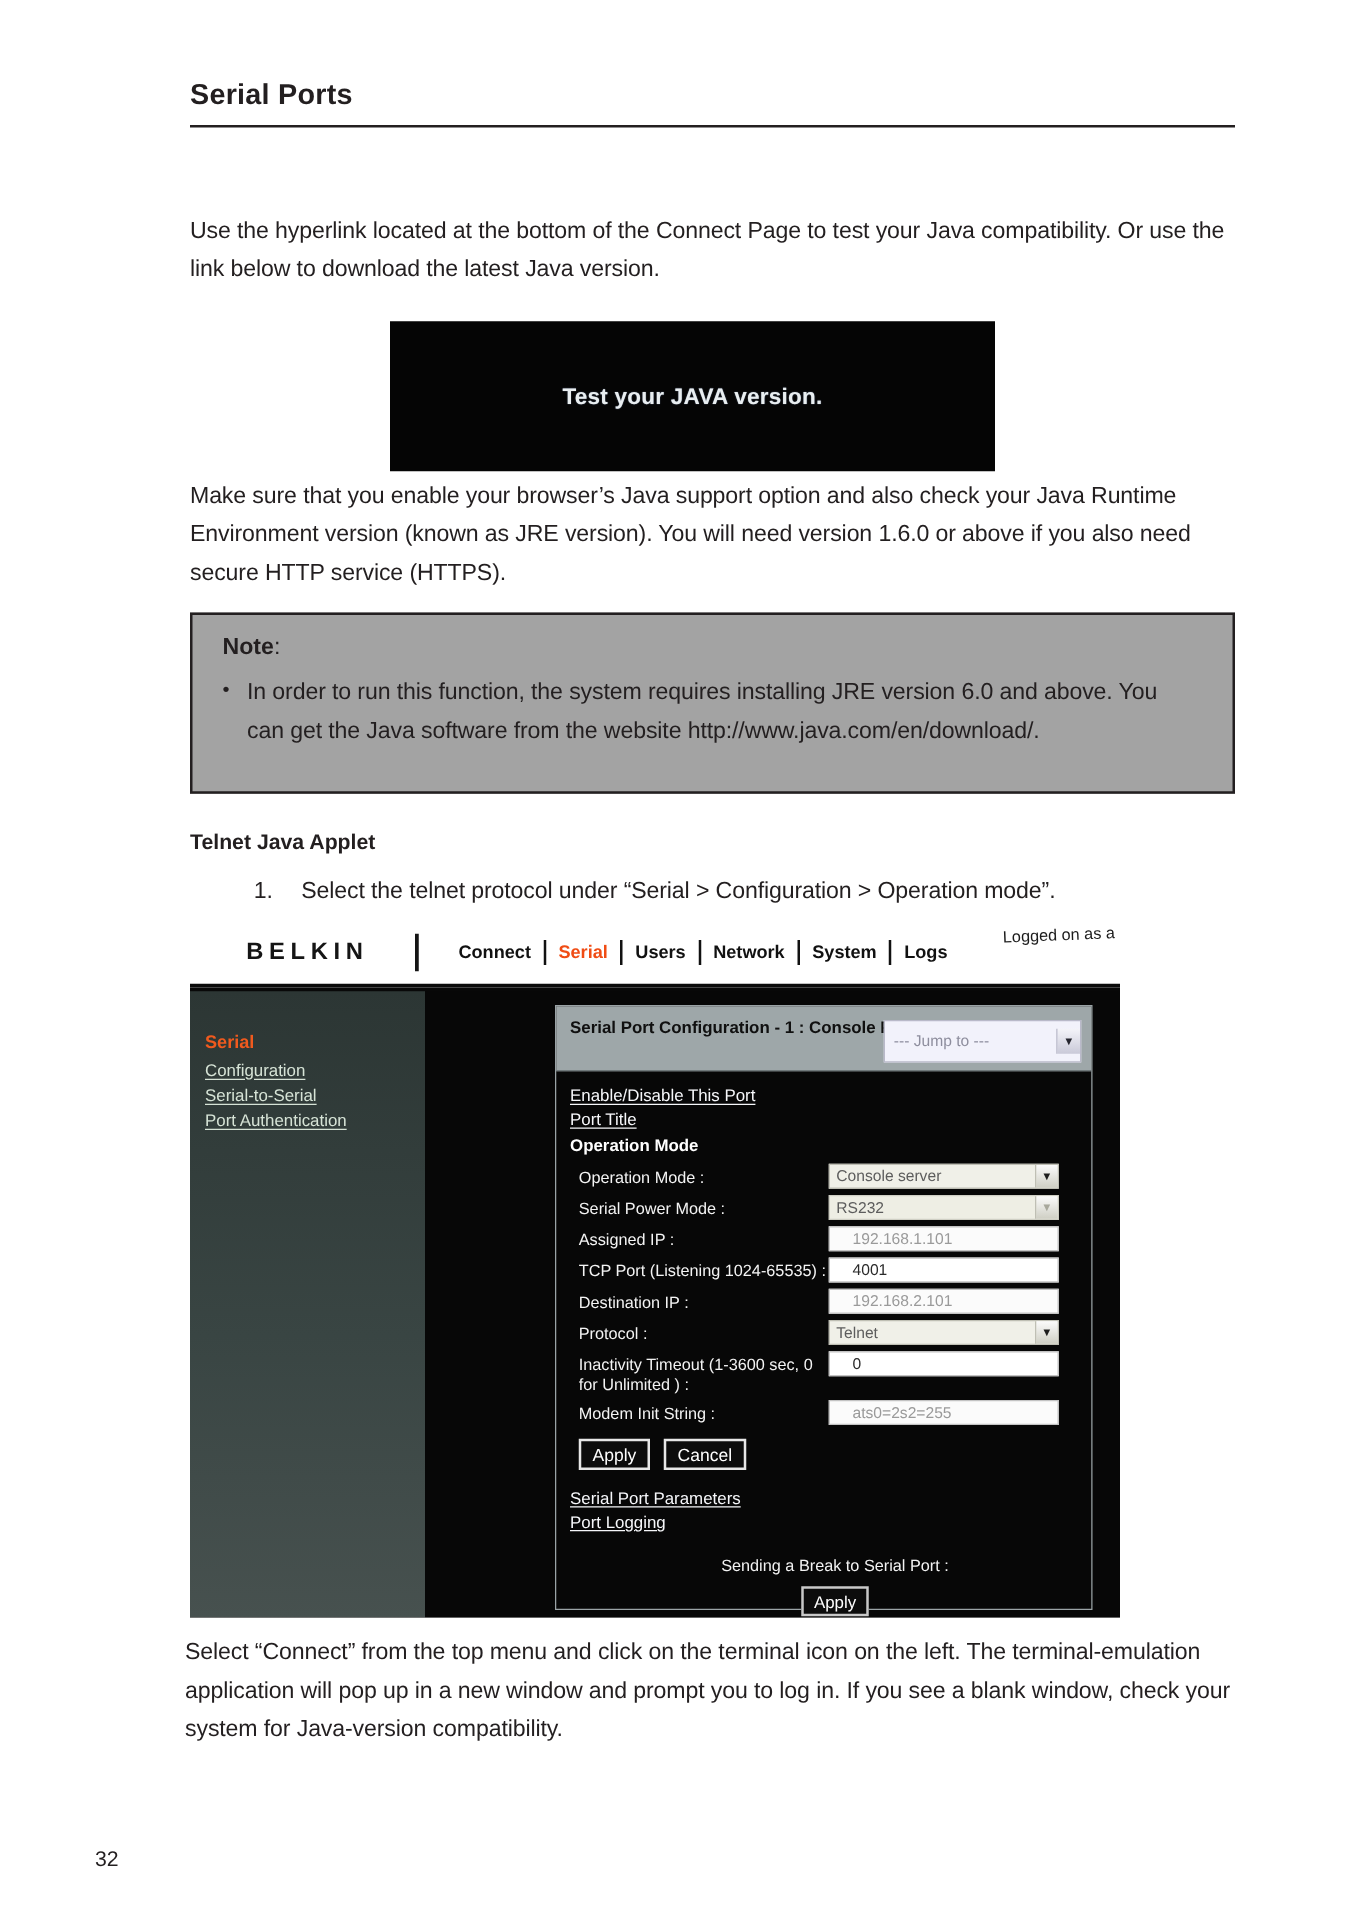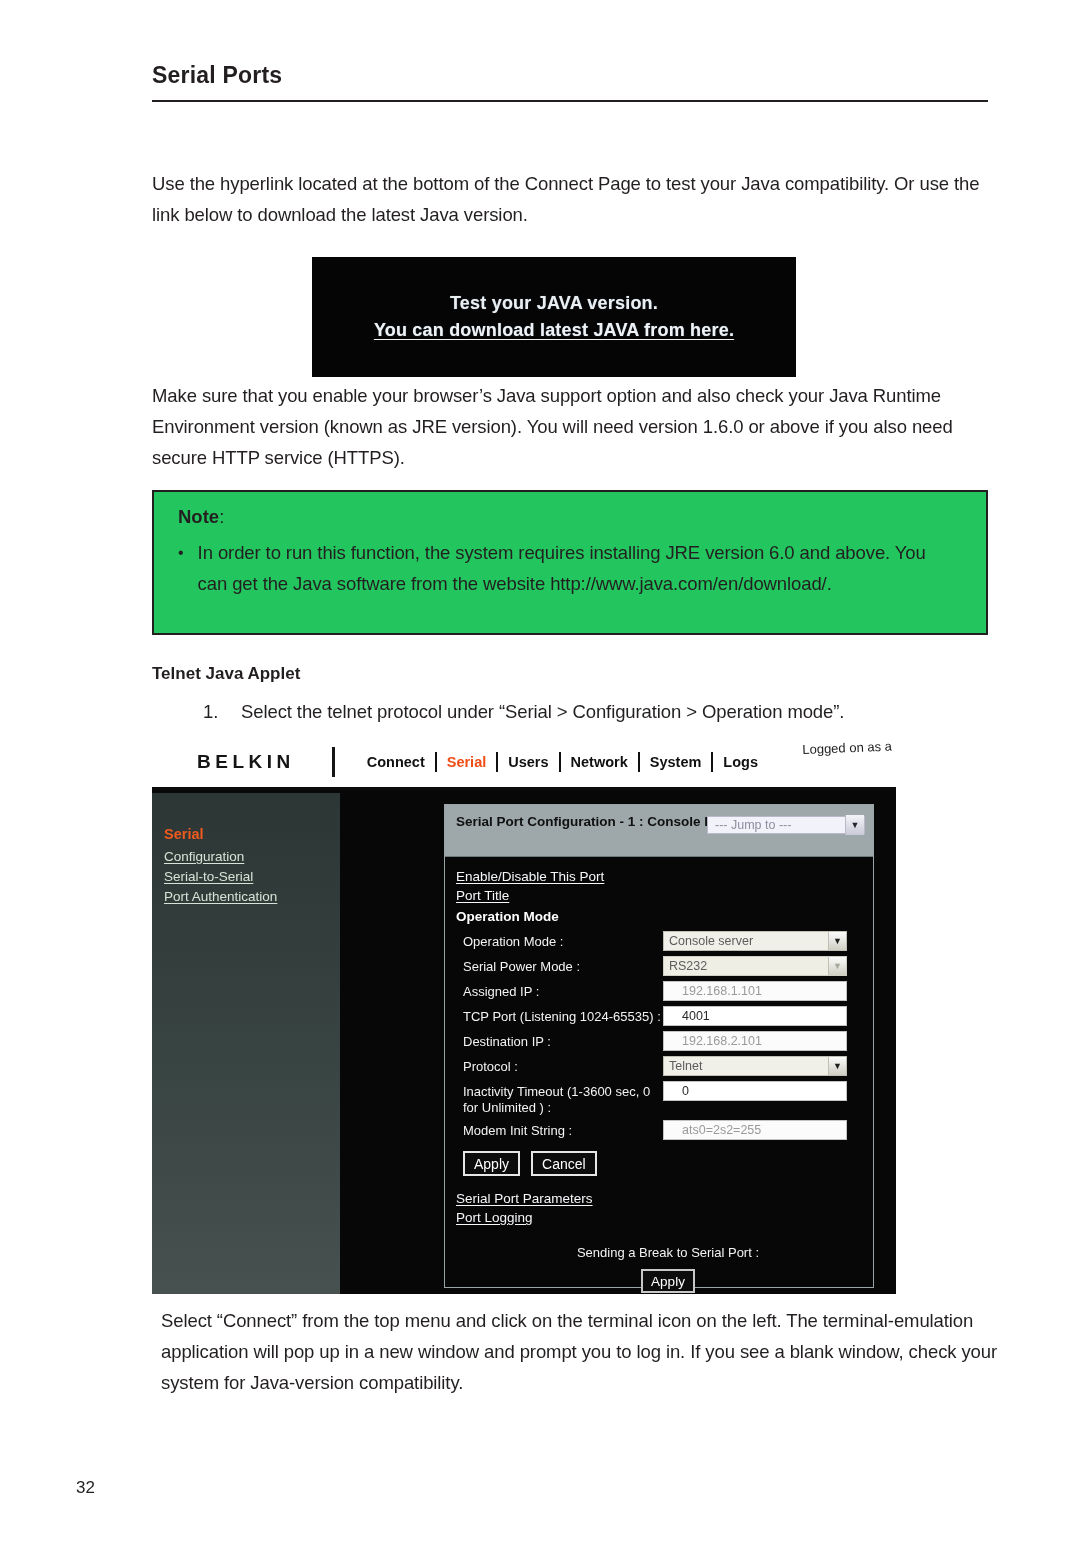--- a/index.html
+++ b/index.html
@@ -43,21 +43,21 @@
   
   .para {
     position: absolute;
     font-size: 18.5px;
     line-height: 31px;
     color: #231f20;
     letter-spacing: -0.1px;
   }
   .para-1 { left: 152px; top: 168px; width: 845px; }
   .para-2 { left: 152px; top: 380px; width: 845px; }
-  .para-3 { left: 161px; top: 1305px; width: 845px; }
+  .para-3 { left: 148px; top: 1305px; width: 845px; }
 
   
   .java-banner {
     position: absolute;
     left: 312px; top: 257px;
     width: 484px; height: 120px;
     background: #050505;
     display: flex;
     flex-direction: column;
     align-items: center;
@@ -80,21 +80,21 @@
     letter-spacing: .2px;
     text-shadow: 0 0 1px #6e7e99;
   }
 
   
   .note-box {
     position: absolute;
     left: 152px; top: 490px;
     width: 836px; height: 145px;
     border: 2px solid #231f20;
-    background: #22c55e;
+    background: #a3a3a3;
   }
   .note-label {
     position: absolute;
     left: 24px; top: 14px;
     font-size: 18.5px;
     font-weight: bold;
     color: #231f20;
   }
   .note-label .colon { font-weight: normal; }
   .note-bullet-row {
@@ -250,21 +250,21 @@
     left: 11px; top: 8px;
     width: 290px;
     font-size: 13.5px;
     font-weight: bold;
     line-height: 17px;
     color: #101010;
   }
   .shot-jumpto {
     position: absolute;
     left: 262px; top: 11px;
-    width: 158px; height: 18px;
+    width: 158px; height: 34px;
     background: #f2f2fb;
     border: 1px solid #b9b9c9;
     display: flex;
     align-items: center;
   }
   .shot-jumpto-value {
     flex: 1;
     font-size: 12.5px;
     color: #8e8e9e;
     padding-left: 7px;
@@ -413,21 +413,20 @@
 
 <div class="page-head">
   <div class="page-head-title">Serial Ports</div>
   <div class="page-head-rule"></div>
 </div>
 
 <div class="para para-1">Use the hyperlink located at the bottom of the Connect Page to test your Java compatibility. Or use the link below to download the latest Java version.</div>
 
 <div class="java-banner">
   <div class="java-banner-line">Test your JAVA version.</div>
-  <div class="java-banner-link">You can download latest JAVA from here.</div>
 </div>
 
 <div class="para para-2">Make sure that you enable your browser’s Java support option and also check your Java Runtime Environment version (known as JRE version). You will need version 1.6.0 or above if you also need secure HTTP service (HTTPS).</div>
 
 <div class="note-box">
   <div class="note-label"><span>Note</span><span class="colon">:</span></div>
   <div class="note-bullet-row">
     <div class="note-bullet-dot">•</div>
     <div class="note-bullet-text">In order to run this function, the system requires installing JRE version 6.0 and above. You can get the Java software from the website http://www.java.com/en/download/.</div>
   </div>

